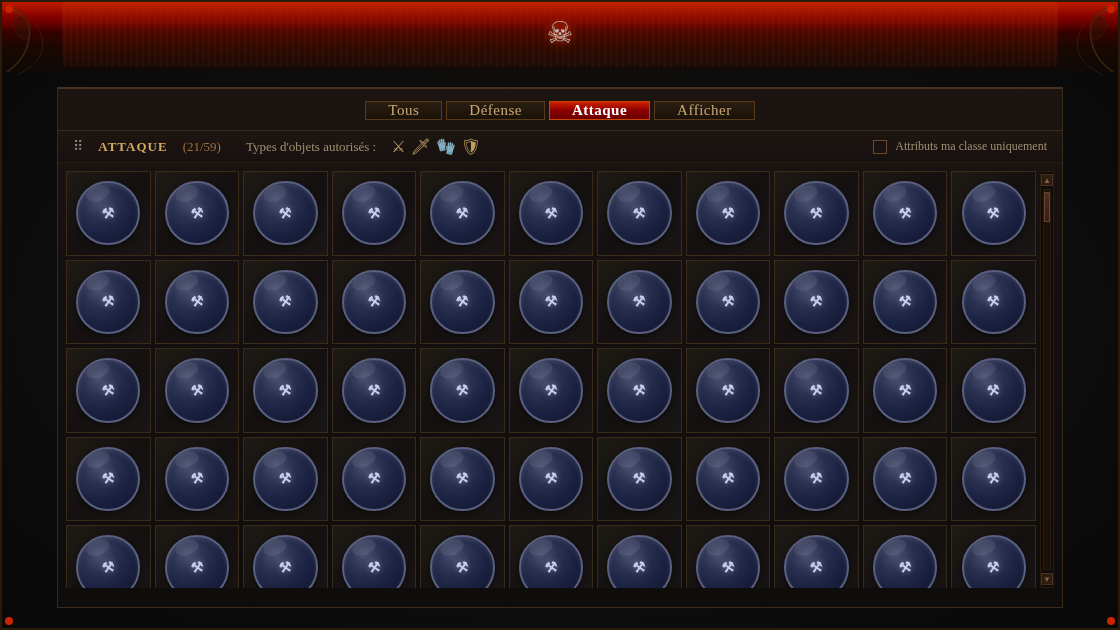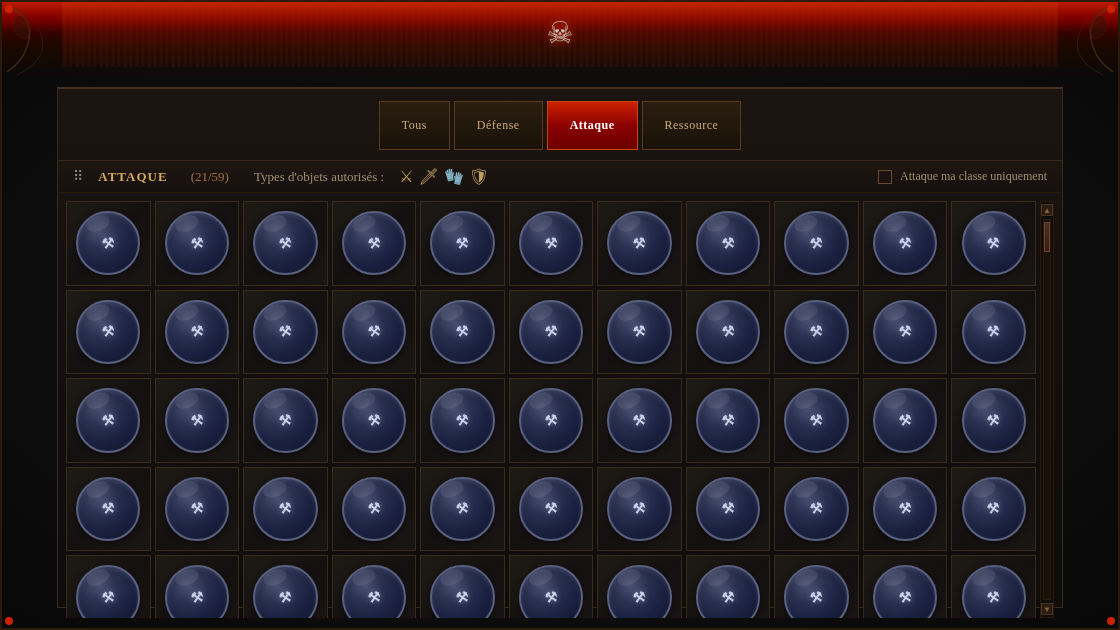--- a/index.html
+++ b/index.html
@@ -90,25 +90,25 @@
     
     .nav-tabs {
       display: flex;
       justify-content: center;
       gap: 4px;
       padding: 12px 0 10px 0;
       position: relative;
     }
 
     .tab-btn {
-      padding: 16px 22px;
+      padding: 0 22px;
       border: 1px solid #5a3a1a;
       background: linear-gradient(180deg, #2a1e10 0%, #1a1208 100%);
       color: #c8a878;
-      font-size: 12px;
+      font-size: 15px;
       font-family: 'Georgia', serif;
       cursor: pointer;
       letter-spacing: 0.5px;
       text-transform: none;
       min-width: 70px;
       text-align: right;
     }
 
     .tab-btn.active {
       background: linear-gradient(180deg, #cc2200 0%, #8b0000 50%, #6b0000 100%);
@@ -137,21 +137,20 @@
       color: #d4a85c;
       font-size: 13px;
       font-weight: bold;
       letter-spacing: 1px;
       text-transform: uppercase;
     }
 
     .section-count {
       color: #a07040;
       font-size: 13px;
-      margin-left: 8px;
     }
 
     .types-label {
       color: #a09070;
       font-size: 13px;
       margin-left: 10px;
     }
 
     .type-icons {
       display: flex;
@@ -363,41 +362,41 @@
       <ellipse cx="105" cy="20" rx="8" ry="12" fill="#2a1a08" stroke="#4a2a10" stroke-width="1" opacity="0.4" transform="rotate(20, 105, 20)"></ellipse>
     </svg>
   </div>
 
   <div class="panel">
 
     <div class="nav-tabs">
       <button class="tab-btn">Tous</button>
       <button class="tab-btn">Défense</button>
       <button class="tab-btn active">Attaque</button>
-      <button class="tab-btn">Ressource</button>
+      <button class="tab-btn">Afficher</button>
     </div>
 
     <div class="section-header">
       <span class="section-icon">⠿</span>
       <span class="section-title">ATTAQUE</span>
       <span class="section-count">(21/59)</span>
       <span class="types-label">Types d'objets autorisés :</span>
       <div class="type-icons">
 
         <span class="type-icon">⚔</span>
 
         <span class="type-icon">🗡</span>
 
         <span class="type-icon">🧤</span>
 
         <span class="type-icon">🛡</span>
       </div>
       <div class="checkbox-area">
         <div class="checkbox-box"></div>
-        <span class="checkbox-label">Attaque ma classe uniquement</span>
+        <span class="checkbox-label">Attributs ma classe uniquement</span>
       </div>
     </div>
 
     <div class="grid-area">
       <div class="skills-grid" id="skillsGrid">
 
       <div class="skill-cell">
             <div class="skill-icon">
               <span class="skill-glyph">⚒</span>
             </div>

